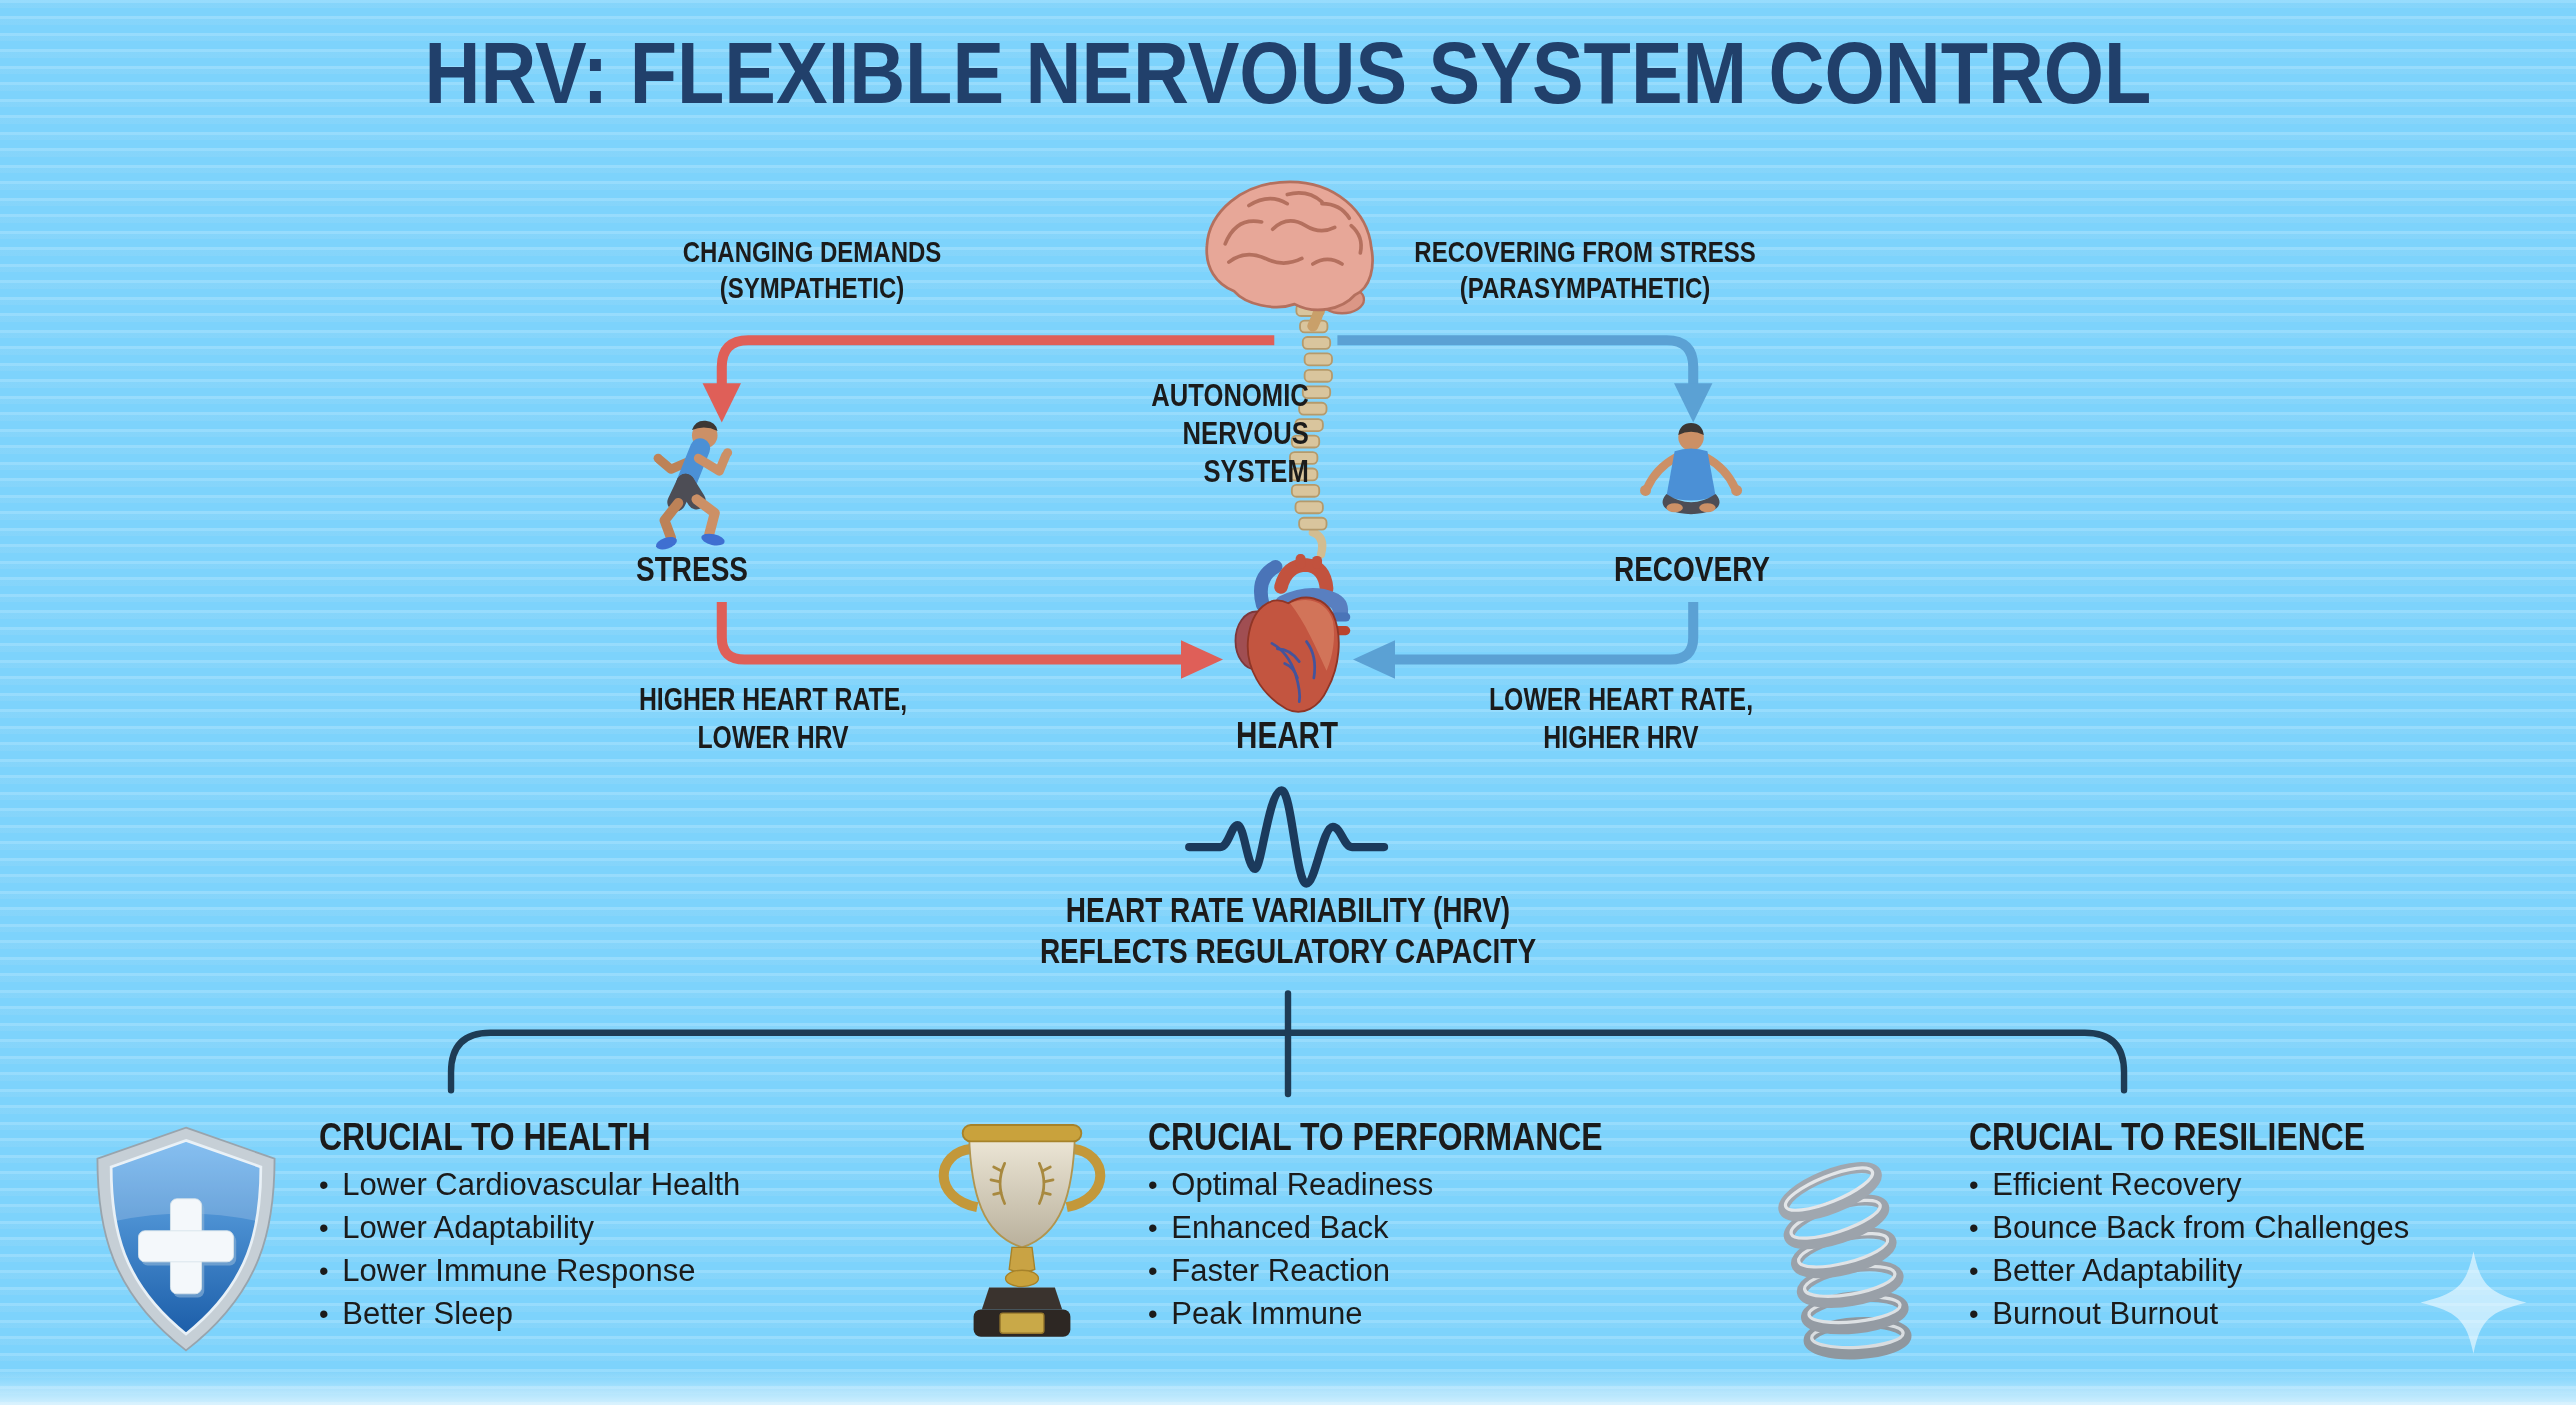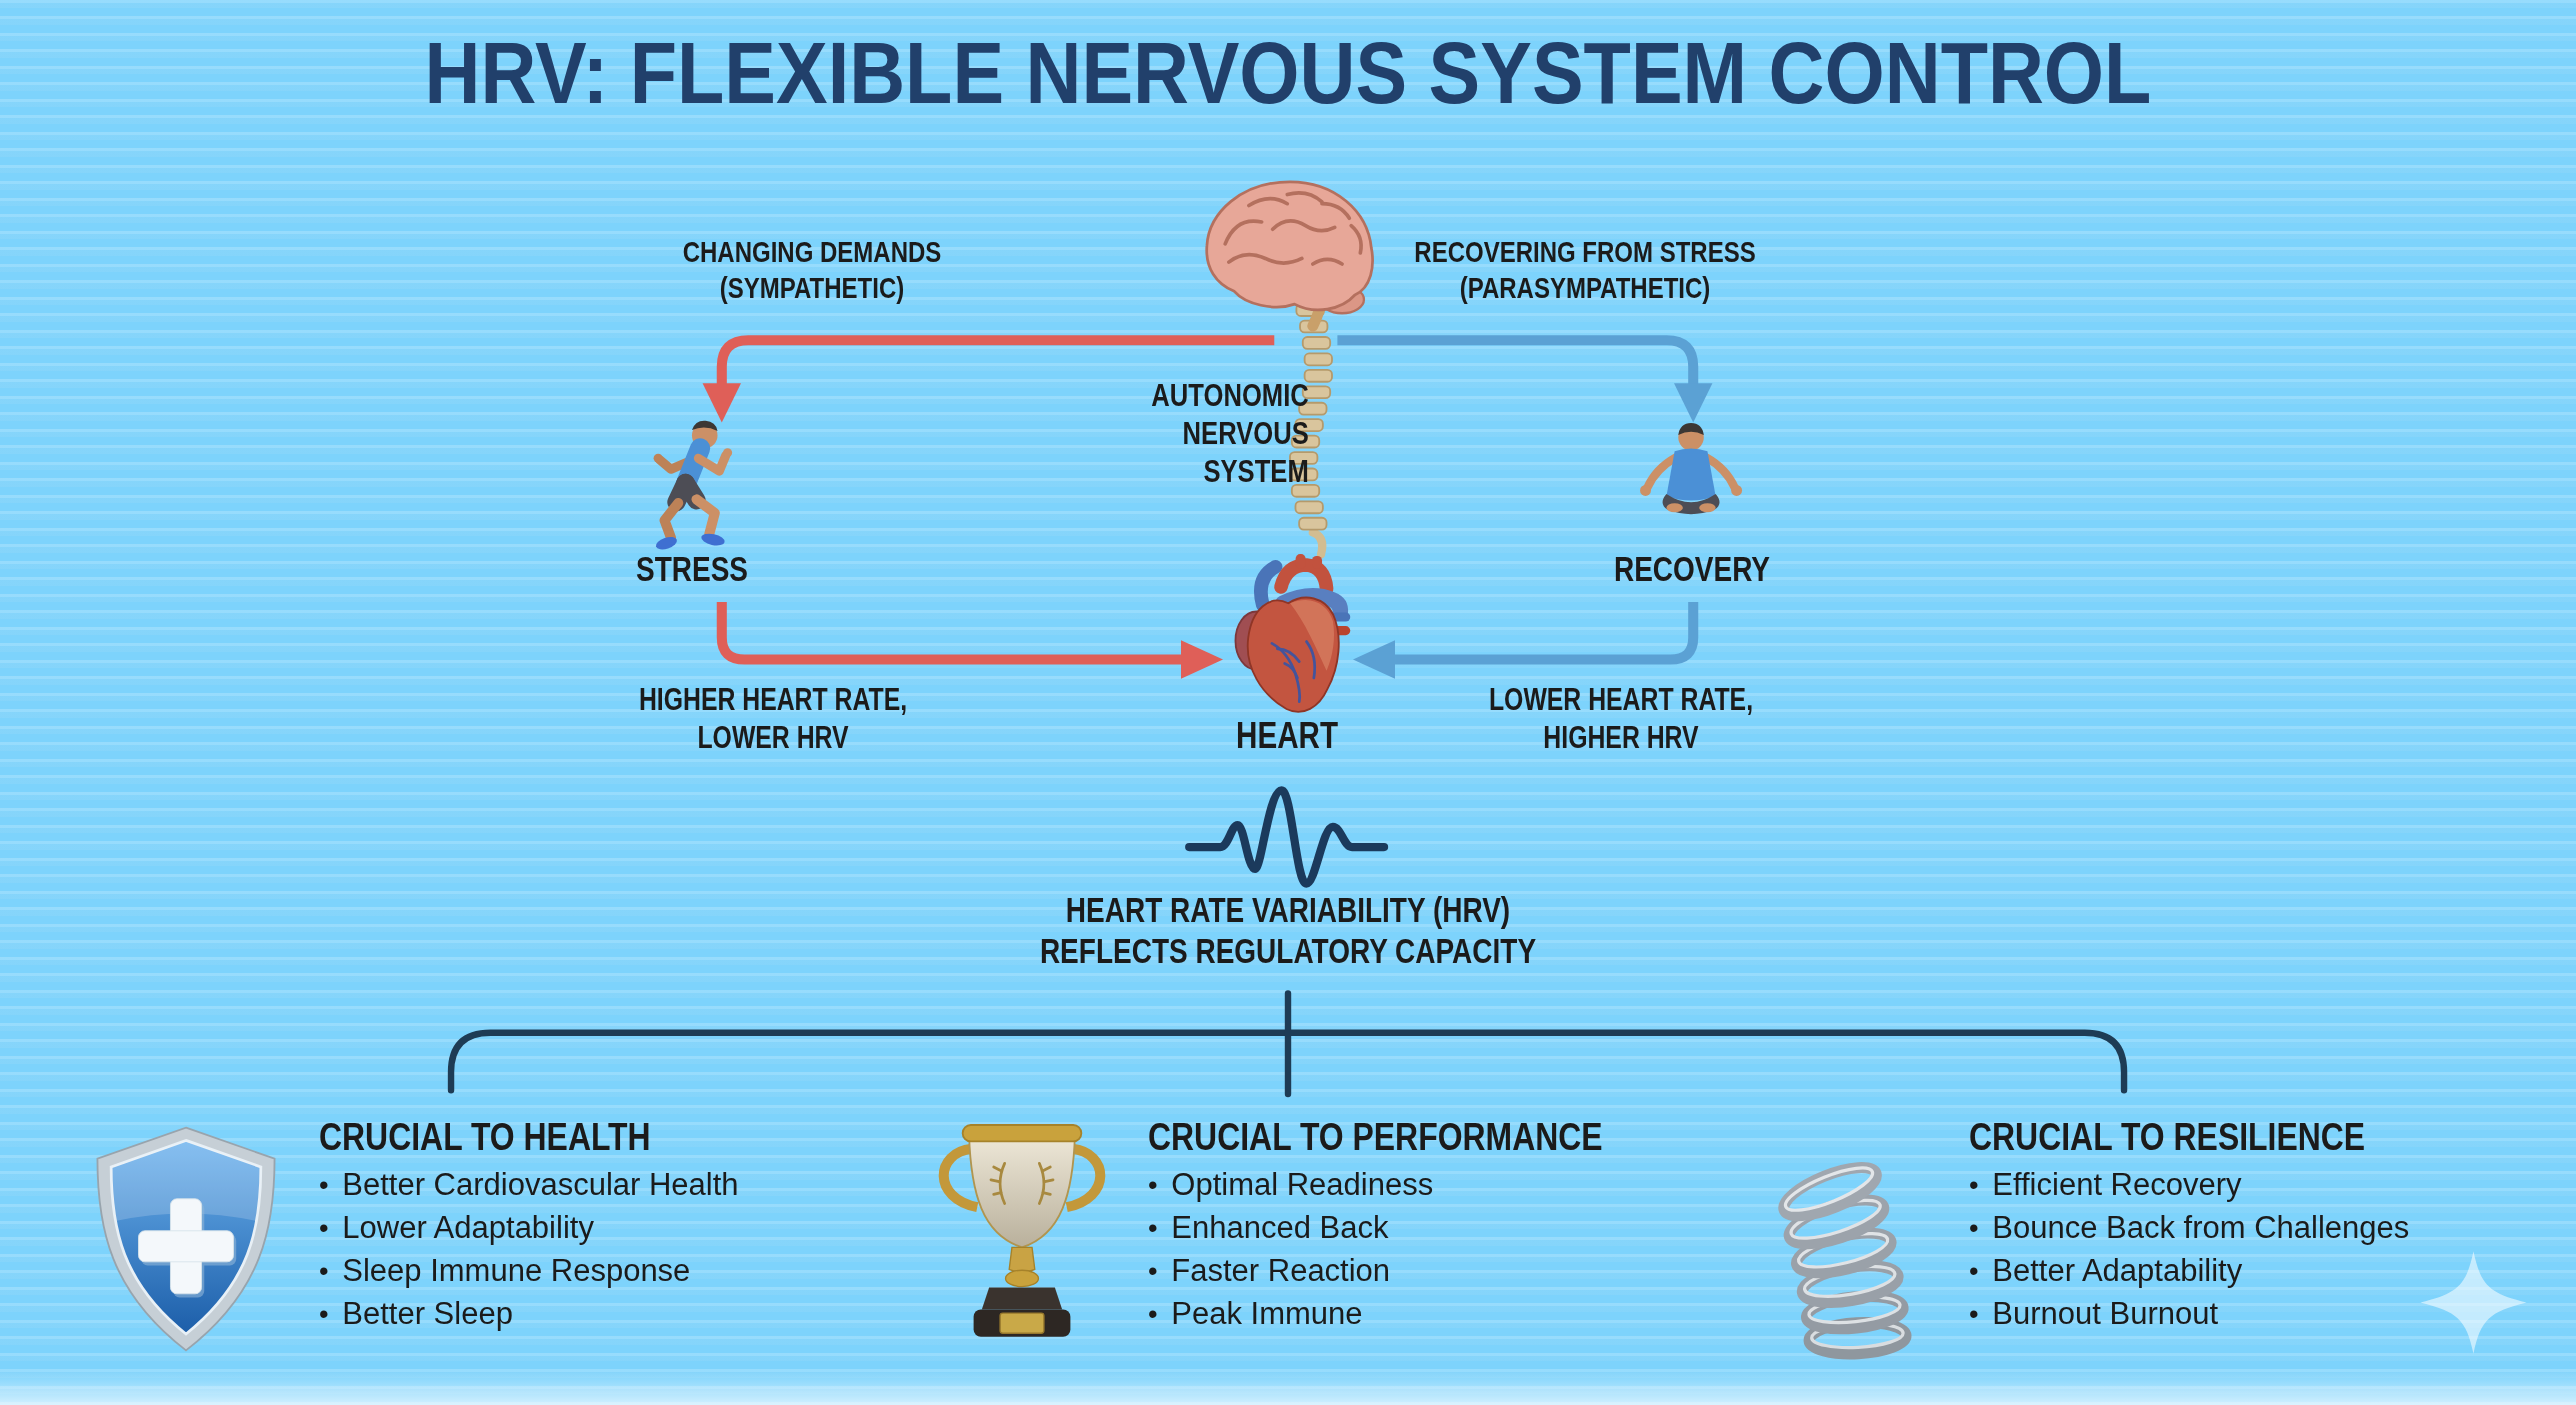--- a/index.html
+++ b/index.html
@@ -278,29 +278,29 @@
           <ellipse cx="72" cy="76" rx="54" ry="18" stroke="#a0a7af" stroke-width="12"></ellipse>
           <ellipse cx="72" cy="73" rx="51" ry="14" stroke="#e3e6e9" stroke-width="3.5"></ellipse>
         </g>
     </g>
   </svg>
 
   <div class="col-head" style="left:319px;">CRUCIAL TO HEALTH</div>
   <ul class="col-list" style="left:319px;">
     <li>
         <span class="dot">•</span>
-        <span>Better Cardiovascular Health</span>
+        <span>Lower Cardiovascular Health</span>
       </li>
     <li>
         <span class="dot">•</span>
         <span>Lower Adaptability</span>
       </li>
     <li>
         <span class="dot">•</span>
-        <span>Sleep Immune Response</span>
+        <span>Lower Immune Response</span>
       </li>
     <li>
         <span class="dot">•</span>
         <span>Better Sleep</span>
       </li>
   </ul>
 
   <div class="col-head" style="left:1148px;">CRUCIAL TO PERFORMANCE</div>
   <ul class="col-list" style="left:1148px;">
     <li>

